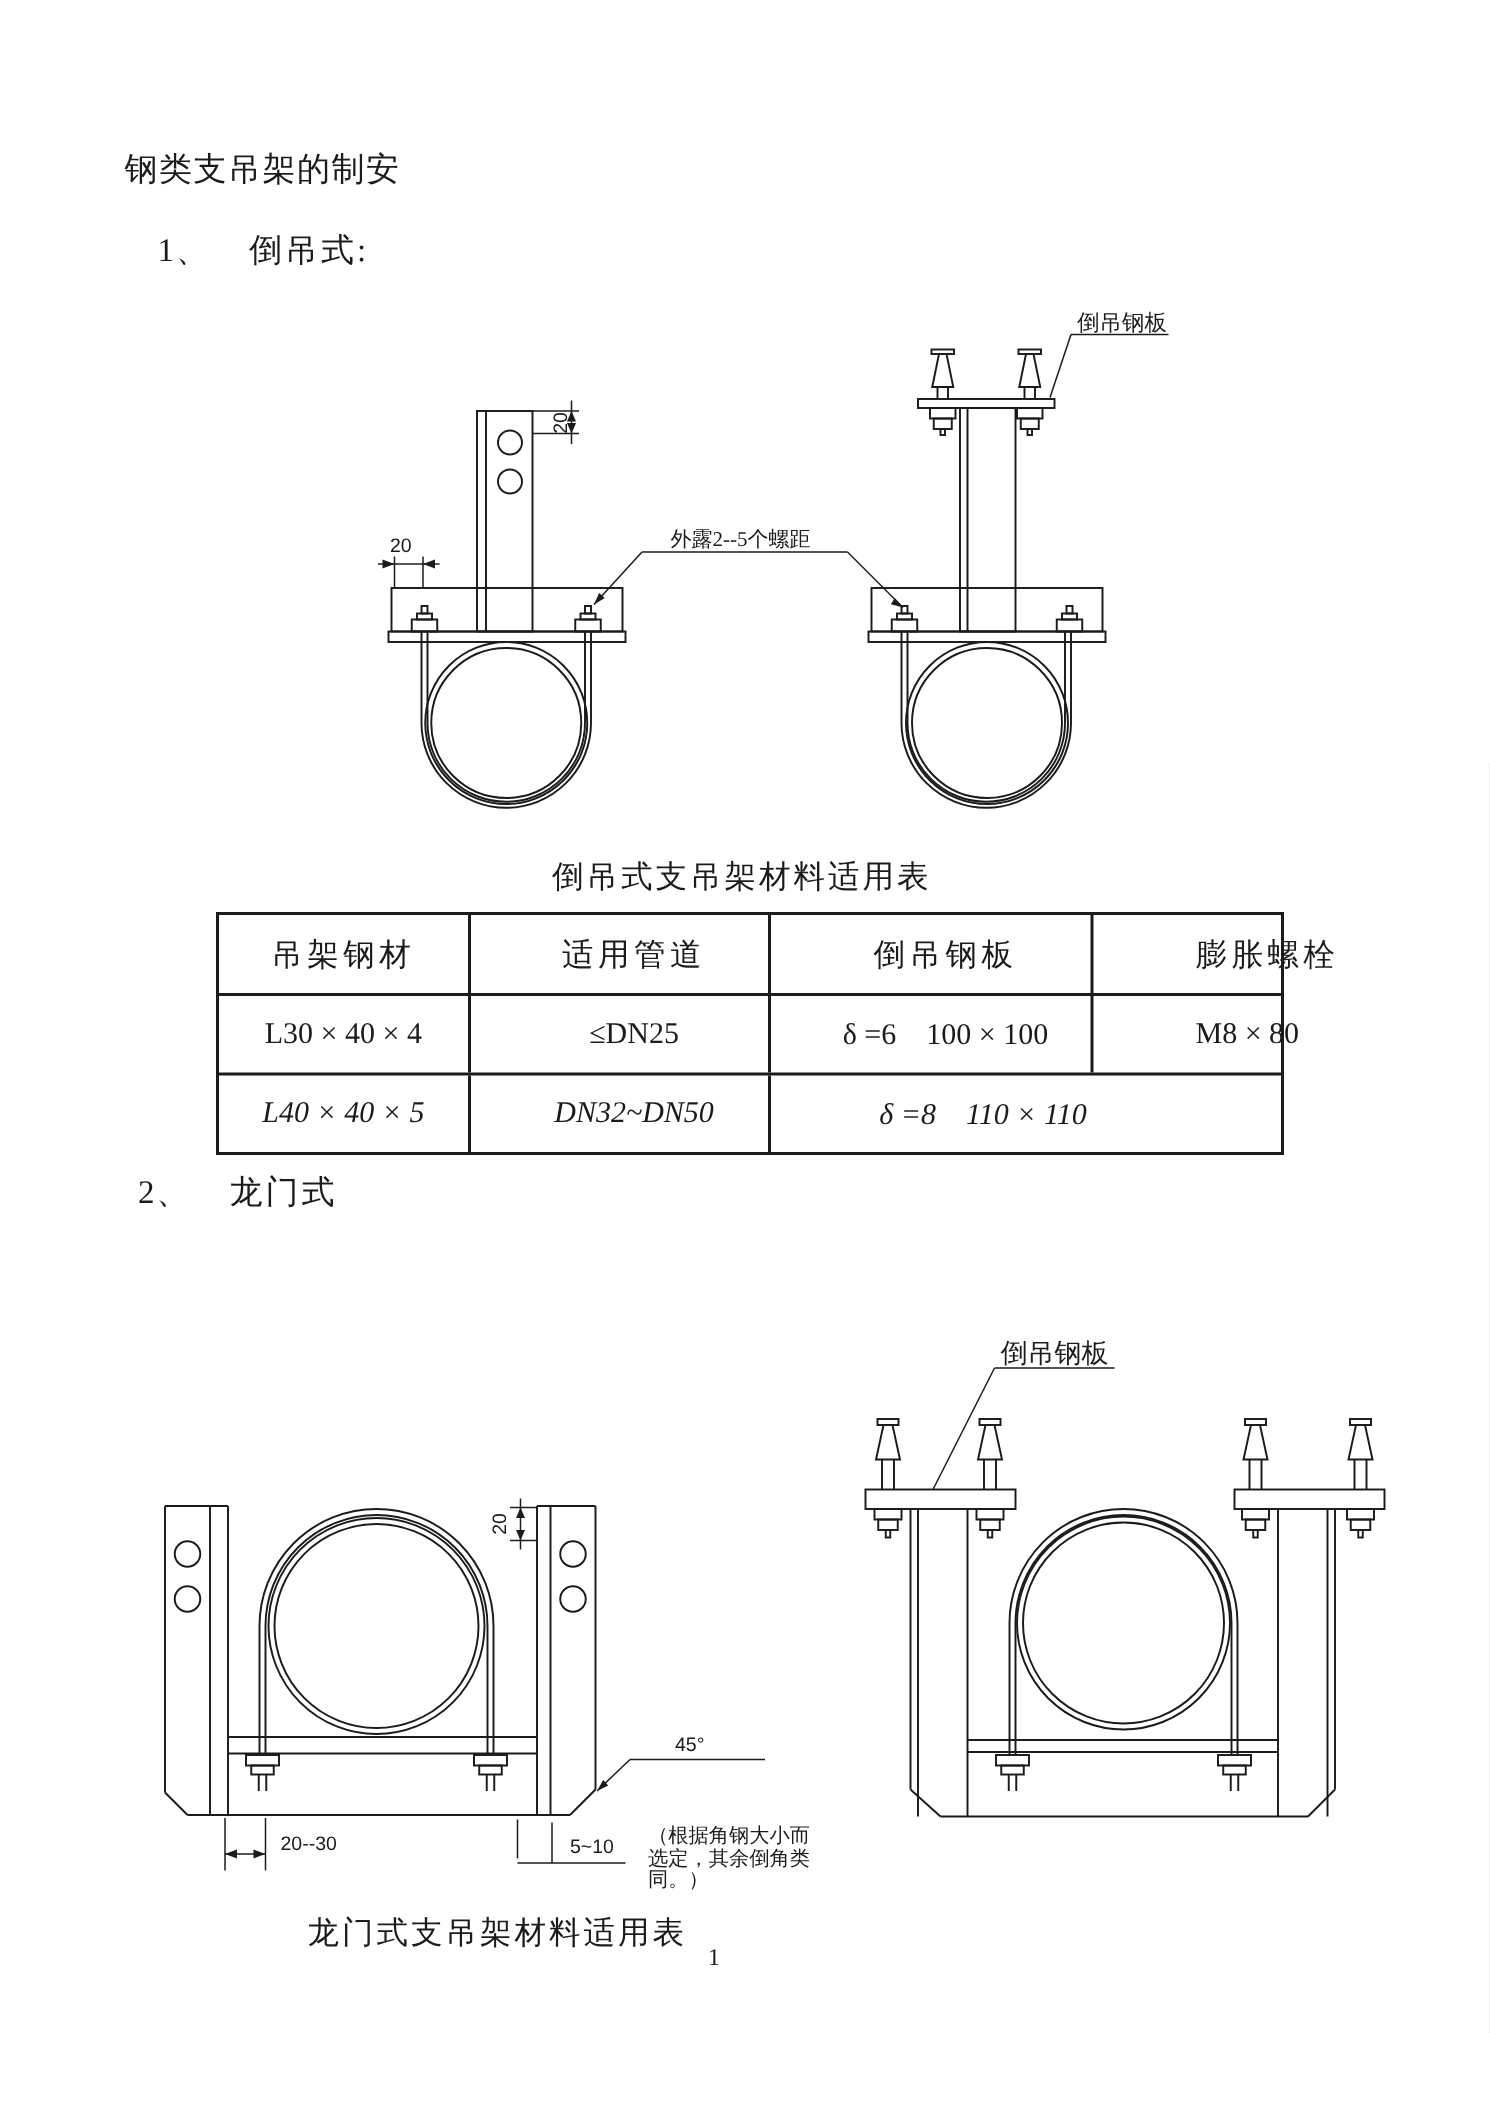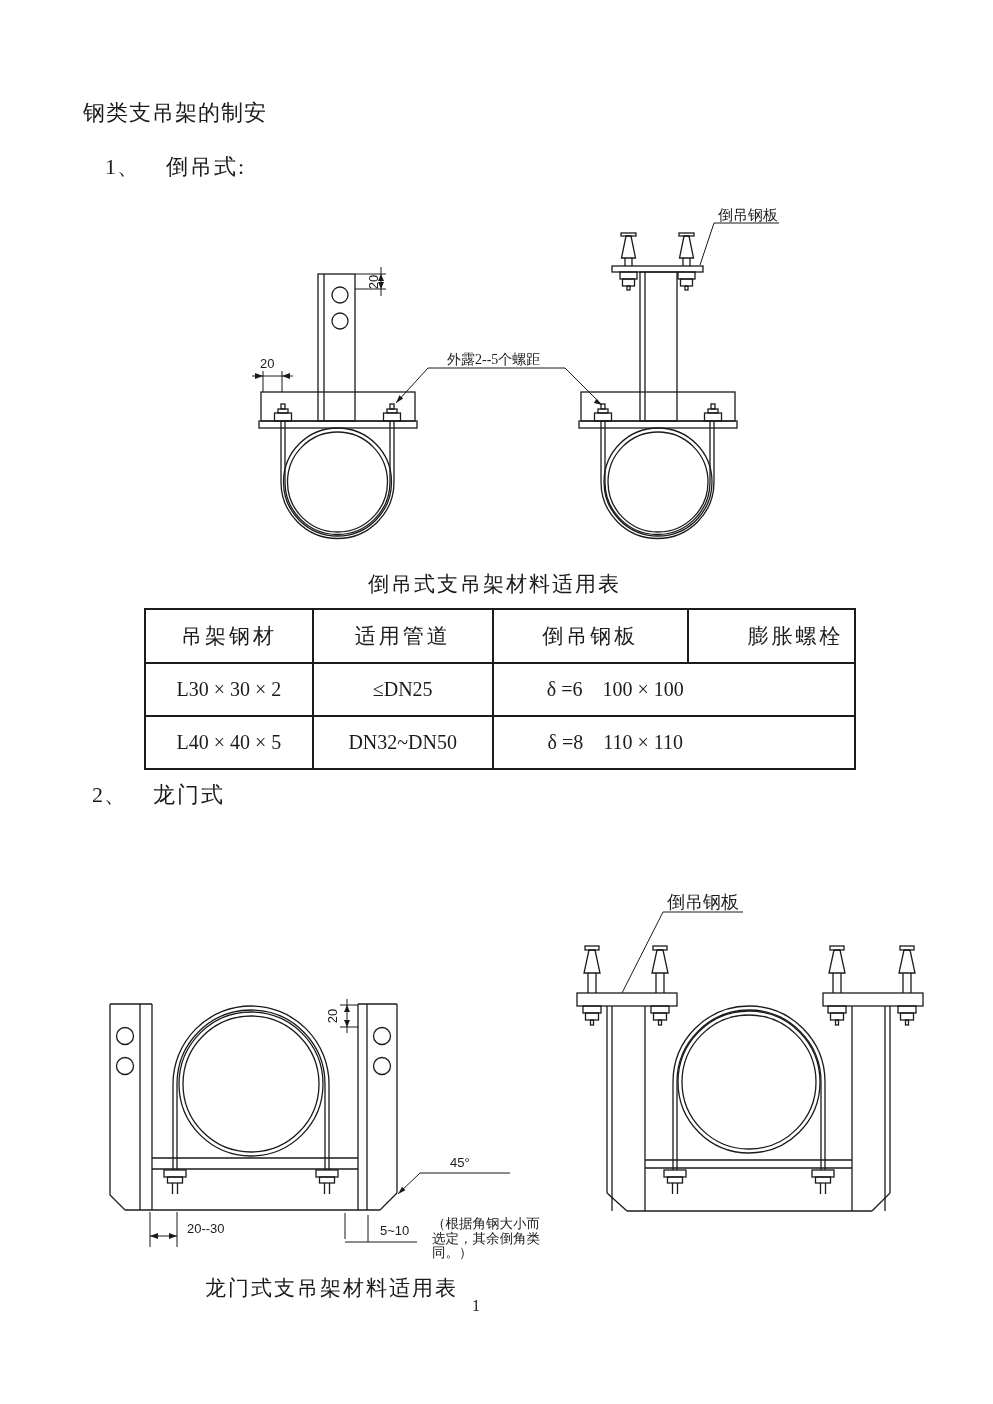--- a/index.html
+++ b/index.html
@@ -30,23 +30,23 @@
   svg .thin{stroke:#1b1b1b;stroke-width:1;fill:none;}
   svg .ar{fill:#1b1b1b;stroke:none;}
   svg text{fill:#1b1b1b;stroke:none;}
   svg .dimtxt{font-family:"Liberation Sans","DejaVu Sans",sans-serif;font-size:13px;}
   svg .clabel{font-family:"Liberation Serif","DejaVu Serif",serif;}
   
   .mat-table{
     position:absolute;left:144px;top:608px;width:712px;
     border:2px solid #1b1b1b;box-sizing:border-box;background:#fff;
   }
-  .mrow{display:flex;height:51px;border-bottom:2px solid #1b1b1b;}
+  .mrow{display:flex;height:51px;border-bottom:2px solid #1b1b1b;gap:20px;}
   .mrow.hdr{height:52px;}
-  .mrow:last-child{border-bottom:none;}
+  .mrow:last-child{border-bottom:none;font-style:italic;}
   .mcell{
     border-right:2px solid #1b1b1b;box-sizing:border-box;
     display:flex;align-items:center;justify-content:center;
     font-size:20px;white-space:nowrap;
   }
   .mcell:last-child{border-right:none;padding-left:48px;}
   .mrow.hdr .mcell{font-size:21px;letter-spacing:3px;}
   .c1{flex:0 0 23.7%;} .c2{flex:0 0 25.4%;} .c3{flex:0 0 27.6%;} .c4{flex:1;}
 </style>
 </head>
@@ -182,23 +182,24 @@
   <div class="abs tbl-title tbl-title-1">倒吊式支吊架材料适用表</div>
 
   <div class="mat-table">
     <div class="mrow hdr">
       <div class="mcell c1">吊架钢材</div>
       <div class="mcell c2">适用管道</div>
       <div class="mcell c3">倒吊钢板</div>
       <div class="mcell c4">膨胀螺栓</div>
     </div>
     <div class="mrow">
-      <div class="mcell c1">L30 × 30 × 2</div>
+      <div class="mcell c1">L30 × 40 × 4</div>
       <div class="mcell c2">≤DN25</div>
       <div class="mcell c3">δ =6　100 × 100</div>
+      <div class="mcell c4">M8 × 80</div>
     </div>
     <div class="mrow">
       <div class="mcell c1">L40 × 40 × 5</div>
       <div class="mcell c2">DN32~DN50</div>
       <div class="mcell c3">δ =8　110 × 110</div>
     </div>
   </div>
 
   <div class="abs sec-head sec2-head">
     <span>2、</span><span class="lbl">龙门式</span>

